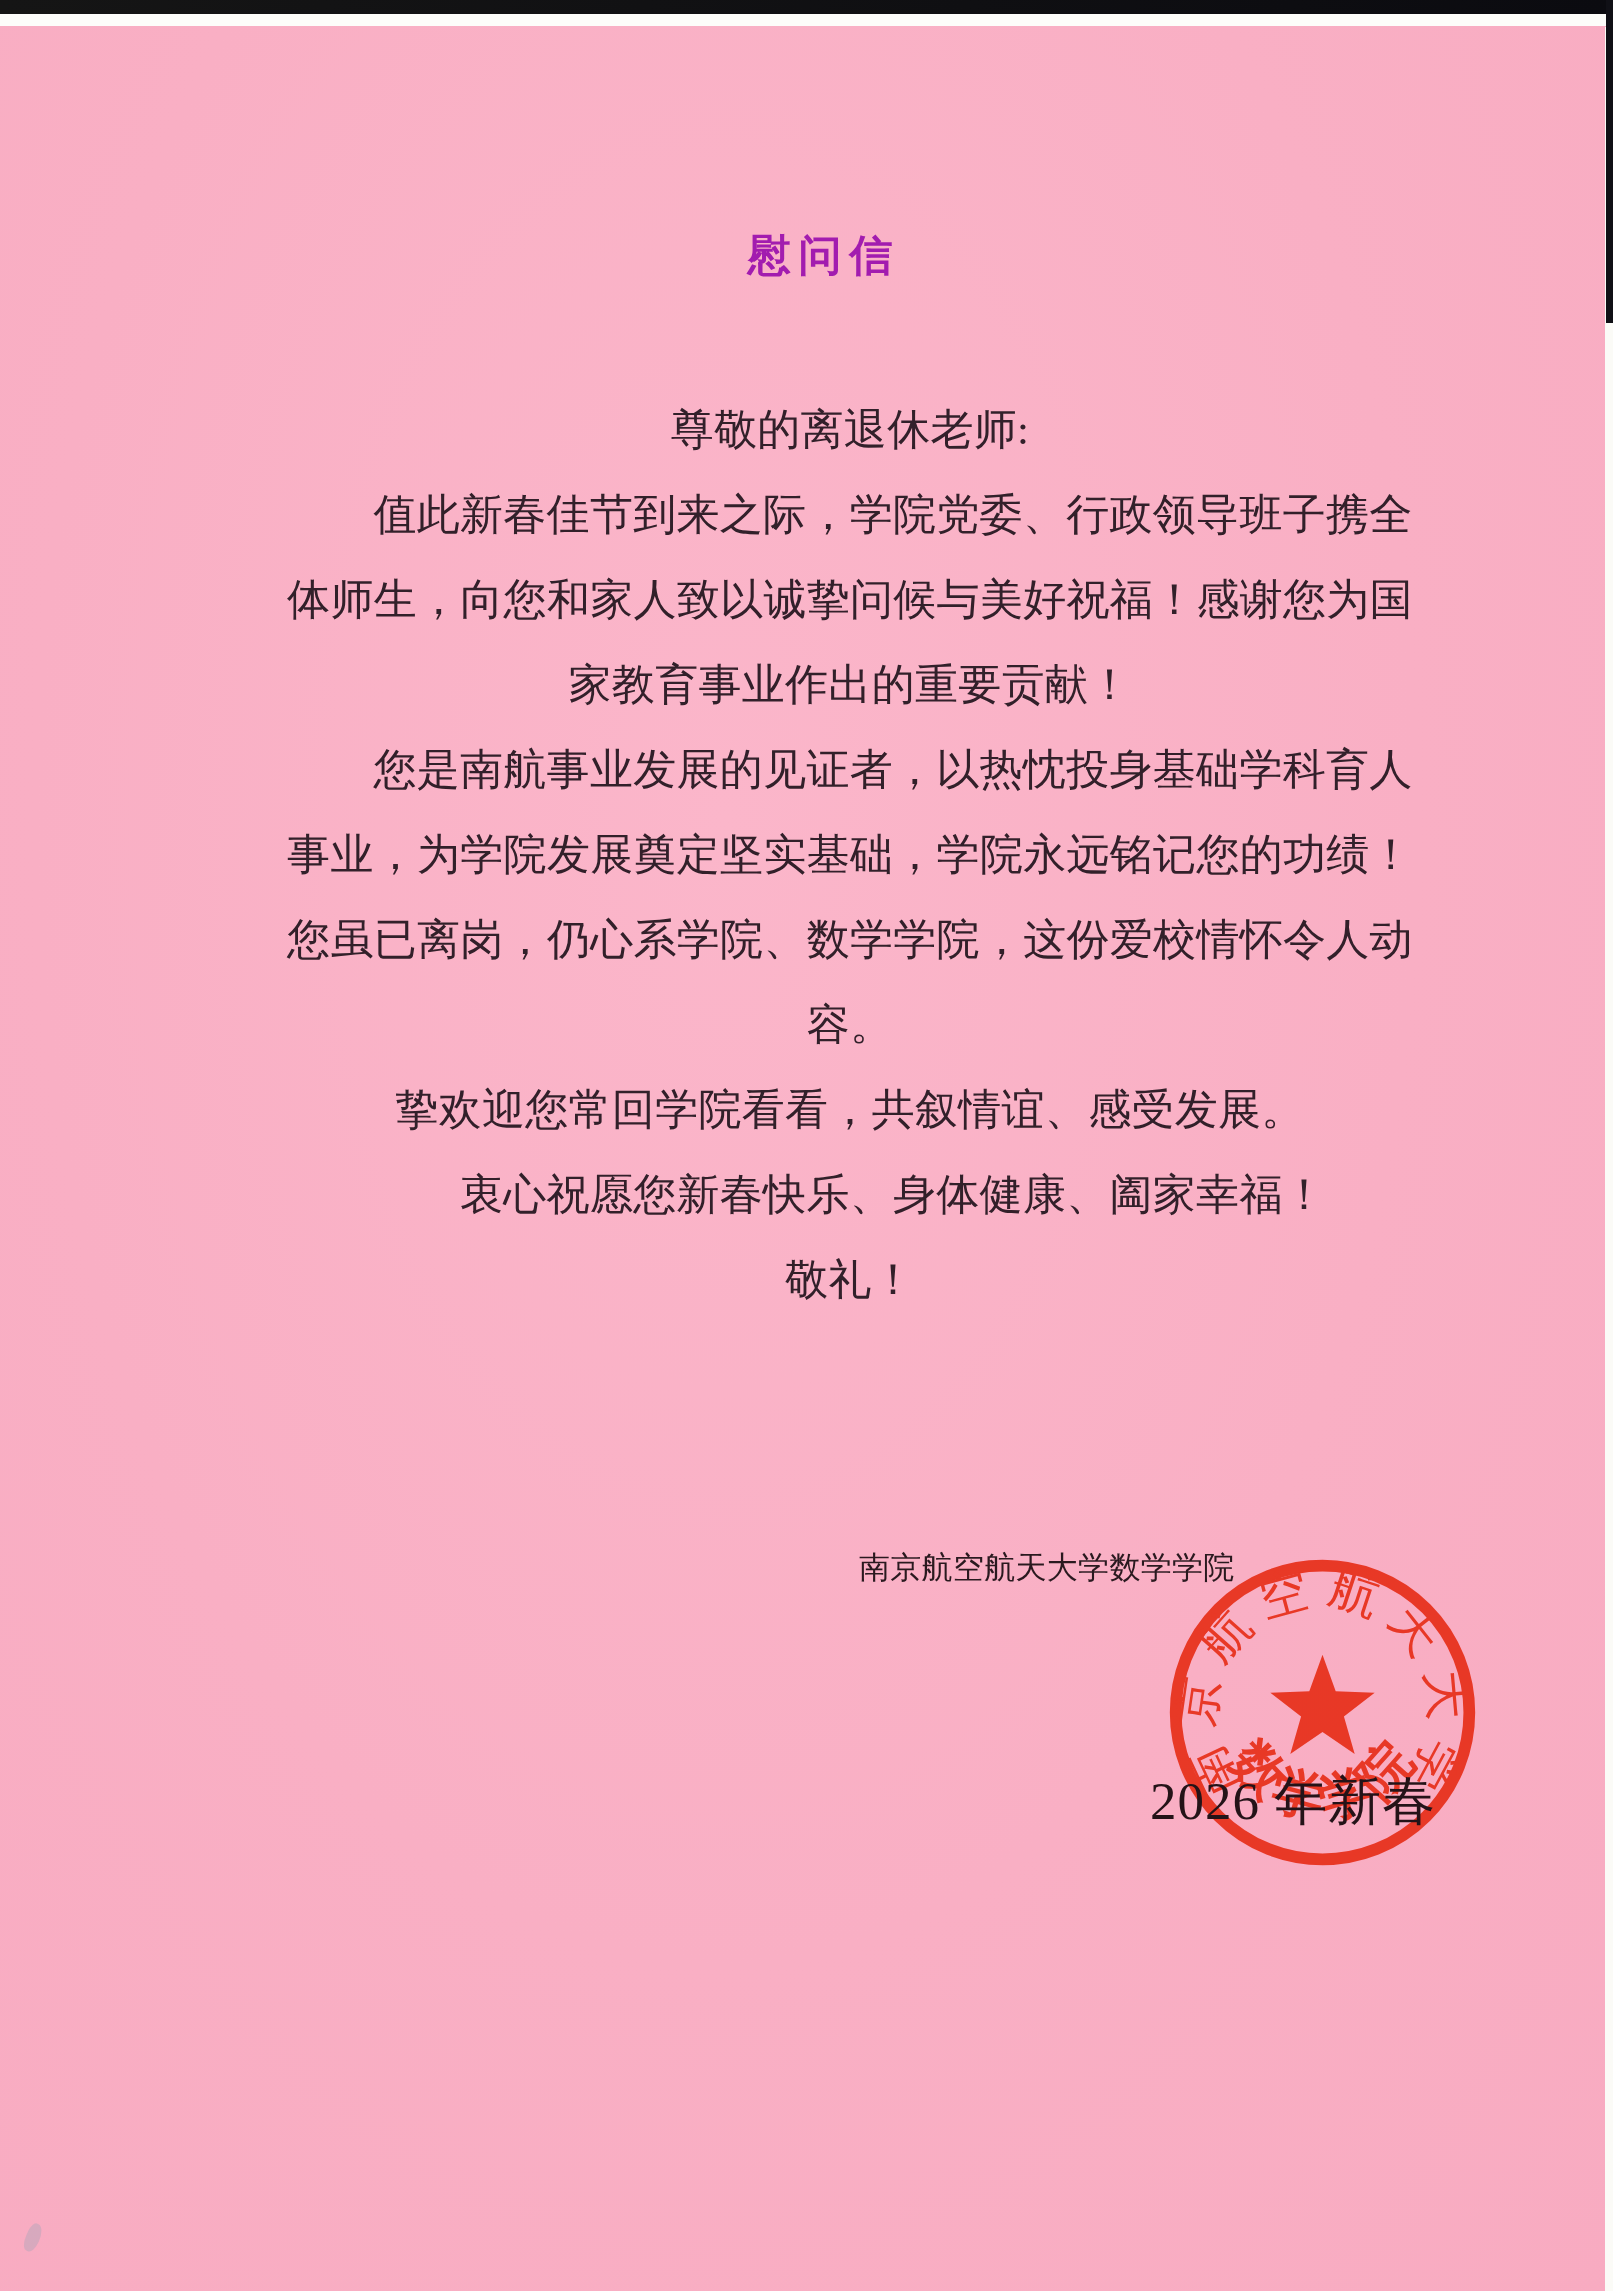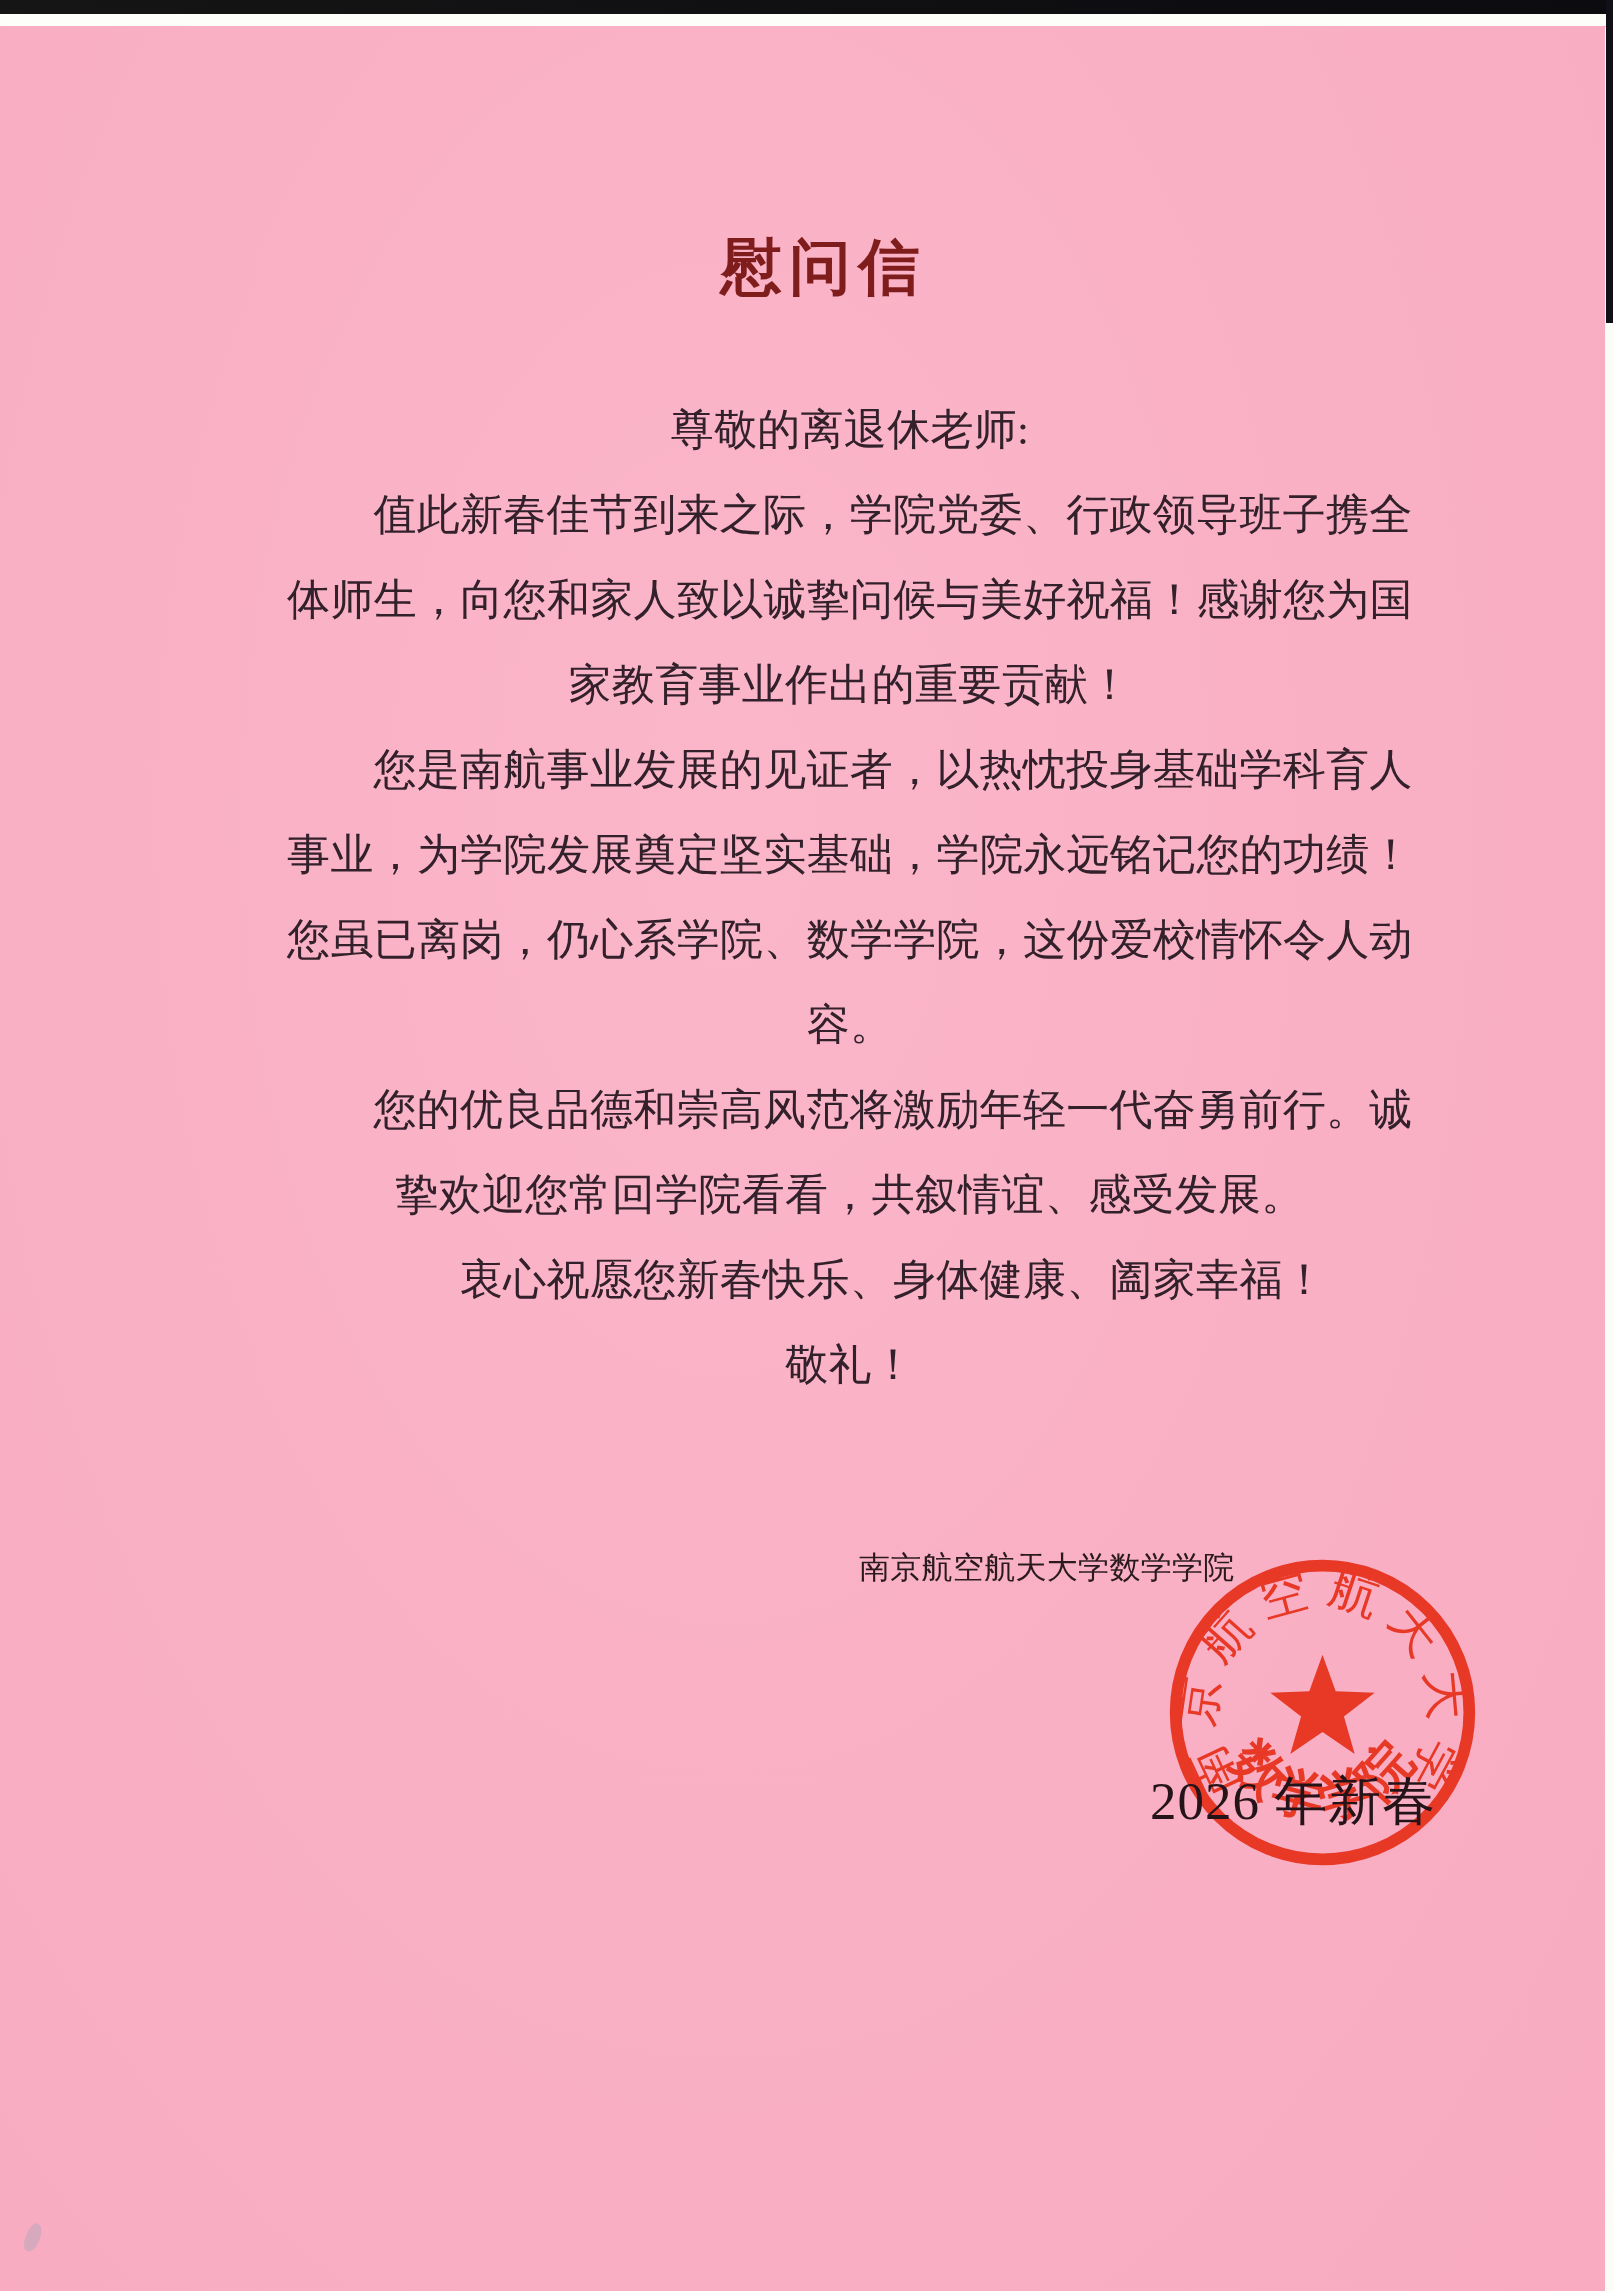--- a/index.html
+++ b/index.html
@@ -48,24 +48,24 @@
     background: #9aa4b8; opacity: 0.35; border-radius: 40% 60% 50% 50%;
     transform: rotate(24deg);
   }
 
   .title {
     position: absolute;
     top: 227px;
     left: 824px;
     transform: translateX(-50%);
     margin: 0;
-    font-size: 61px;
+    font-size: 43px;
     font-weight: bold;
     letter-spacing: 7.8px;
-    color: #7f1d1d;
+    color: #a21caf;
     white-space: nowrap;
   }
 
   .letter-body {
     position: absolute;
     top: 387px;
     left: 257px;
     width: 1186px;
     color: #32202a;
     text-align: center;
@@ -136,21 +136,20 @@
   <div class="letter-body">
     <div class="salutation">尊敬的离退休老师:</div>
     <div id="body-lines">
         <div class="body-line indent">值此新春佳节到来之际，学院党委、行政领导班子携全</div>
         <div class="body-line">体师生，向您和家人致以诚挚问候与美好祝福！感谢您为国</div>
         <div class="body-line">家教育事业作出的重要贡献！</div>
         <div class="body-line indent">您是南航事业发展的见证者，以热忱投身基础学科育人</div>
         <div class="body-line">事业，为学院发展奠定坚实基础，学院永远铭记您的功绩！</div>
         <div class="body-line">您虽已离岗，仍心系学院、数学学院，这份爱校情怀令人动</div>
         <div class="body-line">容。</div>
-        <div class="body-line indent">您的优良品德和崇高风范将激励年轻一代奋勇前行。诚</div>
         <div class="body-line">挚欢迎您常回学院看看，共叙情谊、感受发展。</div>
         <div class="body-line indent">衷心祝愿您新春快乐、身体健康、阖家幸福！</div>
         <div class="body-line">敬礼！</div>
       </div>
   </div>
 
   <svg class="stamp" viewBox="0 0 330 330" aria-hidden="true">
     <circle cx="165" cy="165" r="150" fill="none" stroke="#ee4826" stroke-width="12"></circle>
     <path id="seal-top-arc" d="M 87.2 242.8 A 110 110 0 1 1 242.8 242.8" fill="none"></path>
     <path id="seal-bottom-arc" d="M 69.8 209.4 A 105 105 0 0 0 260.2 209.4" fill="none"></path>

